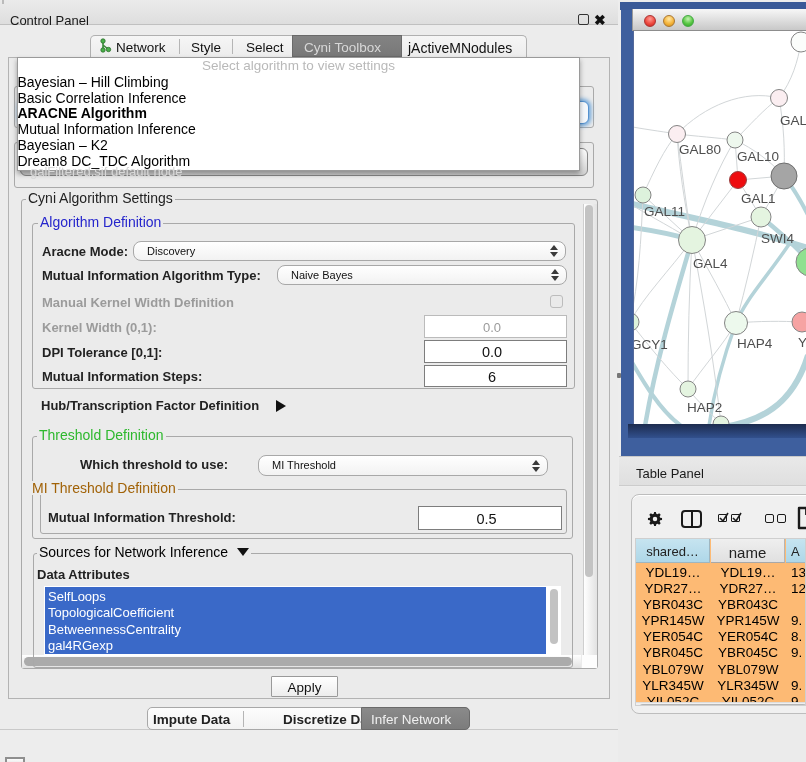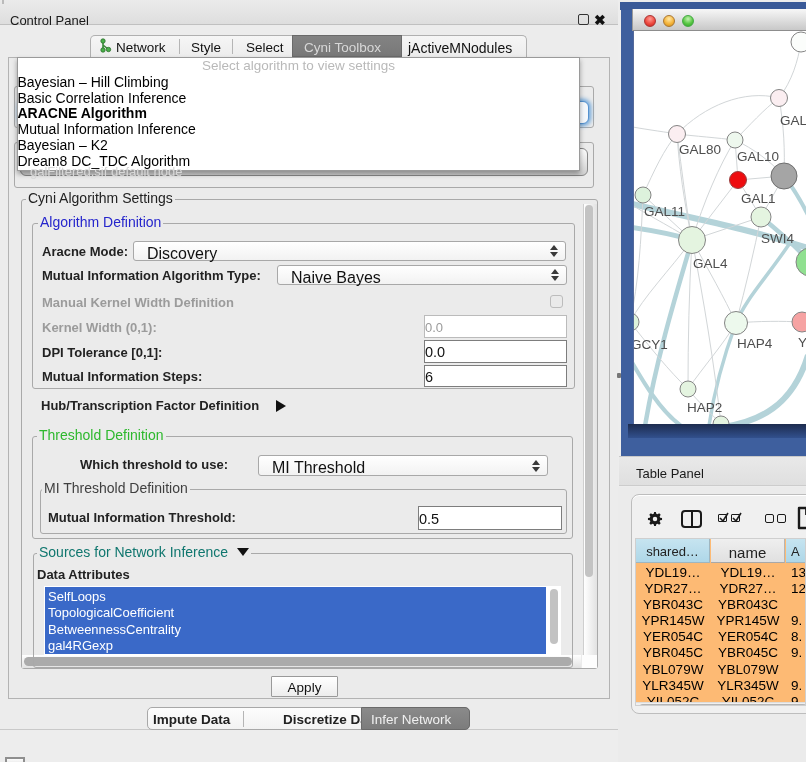--- a/index.html
+++ b/index.html
@@ -2,26 +2,26 @@
 <html><head>
 <meta charset="utf-8">
 <style>
   * { margin:0; padding:0; box-sizing:border-box; }
   html,body { width:806px; height:762px; overflow:hidden; }
   body { font-family:"Liberation Sans", sans-serif; background:#ededed; position:relative; }
   .abs { position:absolute; }
   .b13 { font-weight:bold; font-size:13px; color:#222; }
   .grp { position:absolute; border:1px solid #a9a9a9; border-radius:3px; }
   .grplbl { position:absolute; background:#ebebeb; padding:0 2px; font-size:14px; line-height:14px; }
-  .combo { position:absolute; background:linear-gradient(#ffffff,#f2f2f2); border:1px solid #a8a8a8; border-radius:3px; font-size:16px; color:#111; }
+  .combo { position:absolute; background:linear-gradient(#ffffff,#f2f2f2); border:1px solid #a8a8a8; border-radius:8px; font-size:11px; color:#111; }
   .combo .ct { position:absolute; left:13px; top:3px; }
   .arr { position:absolute; right:7px; top:50%; margin-top:-6px; width:8px; height:12px; }
   .arr:before { content:""; position:absolute; left:0; top:0; border:4px solid transparent; border-bottom:5px solid #3a3a3a; border-top:none; }
   .arr:after { content:""; position:absolute; left:0; bottom:0; border:4px solid transparent; border-top:5px solid #3a3a3a; border-bottom:none; }
-  .tfield { position:absolute; background:#fff; border:1px solid #7d7d7d; font-size:13px; text-align:left; padding:2px 7px 0 0; color:#111; }
+  .tfield { position:absolute; background:#fff; border:1px solid #7d7d7d; font-size:13px; text-align:center; padding:2px 7px 0 0; color:#111; }
   .tri-r { display:inline-block; width:0; height:0; border:6.5px solid transparent; border-left:10px solid #111; border-right:none; vertical-align:-2px; margin-left:13px; }
   .tri-d { display:inline-block; width:0; height:0; border:6px solid transparent; border-top:8px solid #111; border-bottom:none; vertical-align:1px; margin-left:5px; }
 </style>
 </head>
 <body>
 
 <div class="abs" style="left:0;top:7;width:618px;height:730px;background:#ececec;border-bottom:1px solid #c9c9c9;"></div>
 
 <div class="abs" style="left:0;top:7;width:618px;height:25px;background:linear-gradient(#ebebeb,#dedede);border-bottom:1px solid #c0c0c0;"></div>
 <div class="abs" style="left:10px;top:13px;font-size:13px;color:#1a1a1a;">Control Panel</div>
@@ -87,26 +87,26 @@
 <div class="abs b13" style="left:41px;top:398px;">Hub/Transcription Factor Definition <span class="tri-r"></span></div>
 
 <div class="grp" style="left:32px;top:436px;width:541px;height:103px;"></div>
 <div class="grplbl" style="left:37px;top:428px;color:#2db82d;">Threshold Definition</div>
 <div class="abs b13" style="left:80px;top:457px;">Which threshold to use:</div>
 <div class="combo" style="left:237px;top:455px;width:290px;height:21px;margin-left:21px;">
     <span class="ct">MI Threshold</span>
     <span class="arr"></span>
   </div>
 <div class="grp" style="left:40px;top:489px;width:527px;height:45px;"></div>
-<div class="grplbl" style="left:42px;top:481px;color:#404040;">MI Threshold Definition</div>
+<div class="grplbl" style="left:30px;top:481px;color:#a16207;">MI Threshold Definition</div>
 <div class="abs b13" style="left:48px;top:510px;">Mutual Information Threshold:</div>
 <div class="tfield" style="left:418px;top:506px;width:144px;height:24px;padding-top:4px;font-size:14.5px;">0.5</div>
 
 <div class="grp" style="left:33px;top:553px;width:540px;height:115px;"></div>
-<div class="grplbl" style="left:37px;top:545px;color:#0f766e;">Sources for Network Inference <span class="tri-d"></span></div>
+<div class="grplbl" style="left:37px;top:545px;color:#000000;">Sources for Network Inference <span class="tri-d"></span></div>
 <div class="abs b13" style="left:37px;top:567px;">Data Attributes</div>
 <div class="abs" style="left:44px;top:586px;width:517px;height:70px;background:#fff;"></div>
 <div class="abs" style="left:45px;top:587px;width:501px;height:67px;background:#3a69c8;"></div>
 <div class="abs" style="left:48px;top:589px;font-size:13px;line-height:16.3px;color:#fff;">SelfLoops<br>TopologicalCoefficient<br>BetweennessCentrality<br>gal4RGexp</div>
 <div class="abs" style="left:550px;top:589px;width:8px;height:55px;background:#c2c2c2;border-radius:5px;"></div>
 
 <div class="abs" style="left:271px;top:676px;width:67px;height:21px;background:linear-gradient(#ffffff,#ededed);border:1px solid #9a9a9a;border-radius:1px;text-align:center;font-size:13.5px;color:#111;padding-top:3px;">Apply</div>
 
 <div class="abs" style="left:147px;top:707px;width:323px;height:23px;background:linear-gradient(#fdfdfd,#f2f2f2);border:1px solid #a8a8a8;border-radius:5px;"></div>
 <div class="abs b13" style="left:153px;top:712px;font-size:13.5px;">Impute Data</div>

